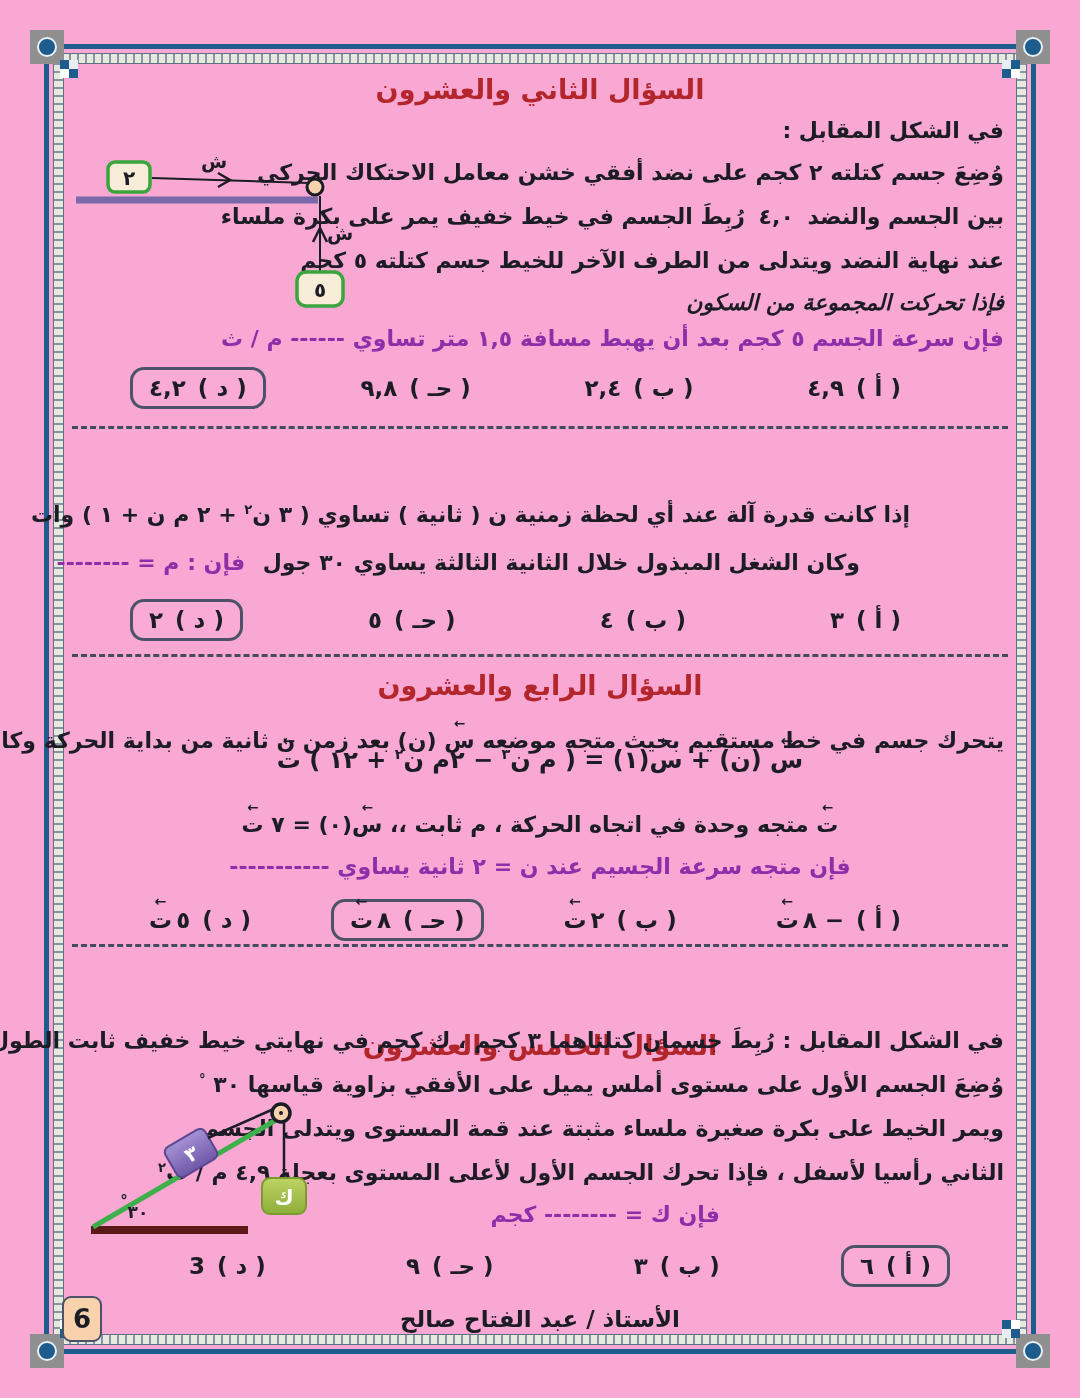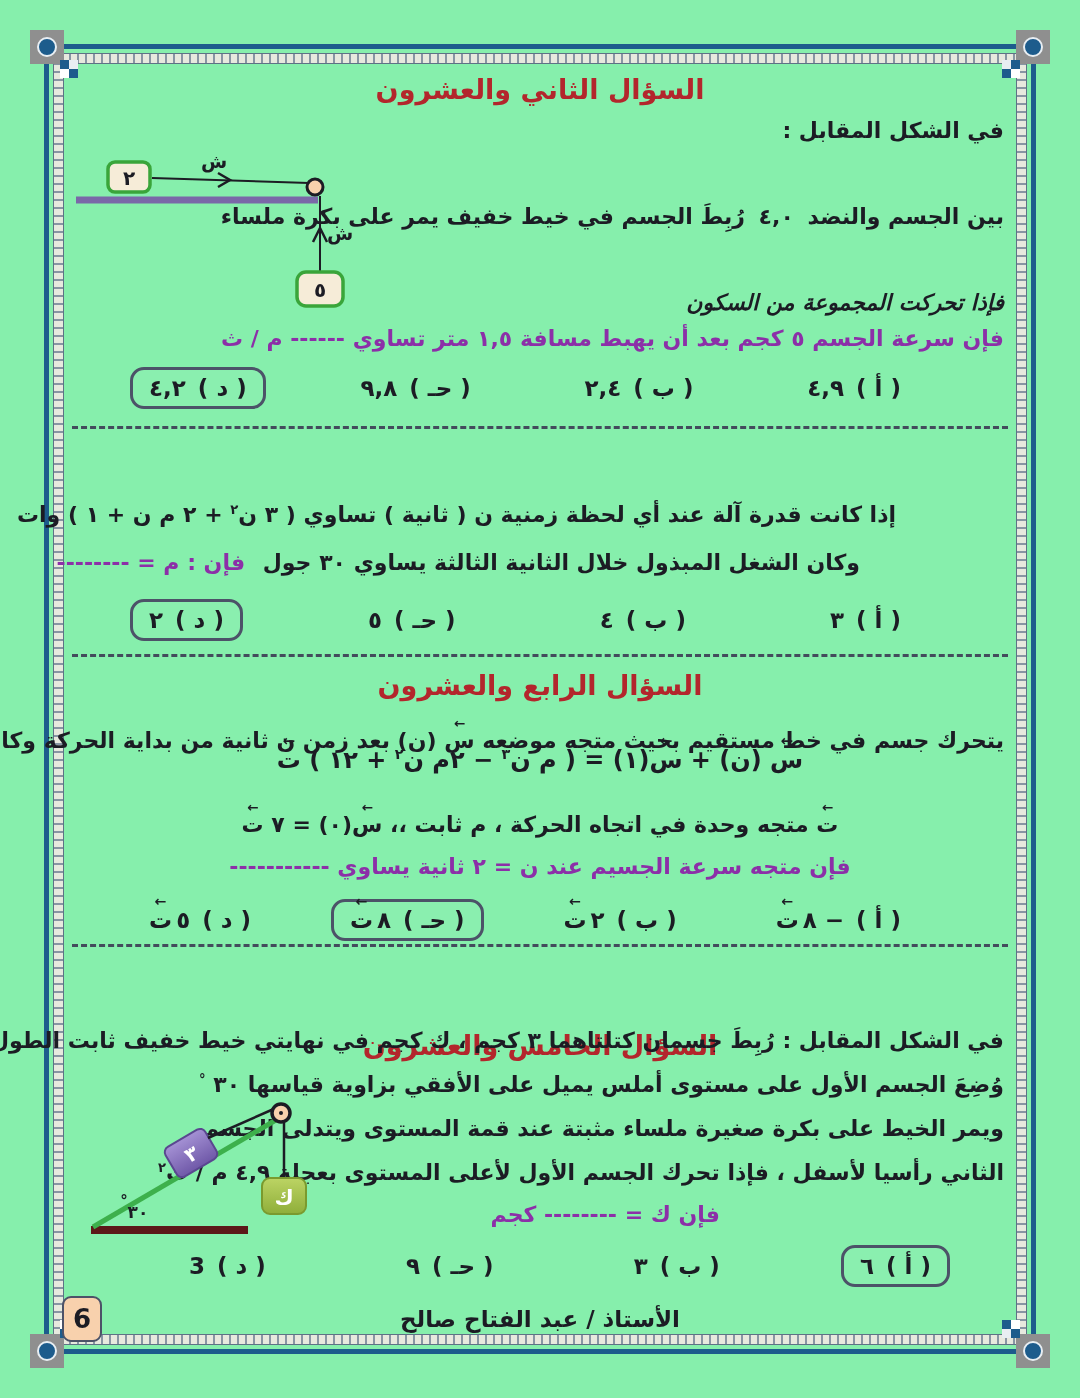--- a/index.html
+++ b/index.html
@@ -1,18 +1,18 @@
 <!DOCTYPE html>
 <html lang="ar"><head>
 <meta charset="utf-8">
 <style>
   html,body{margin:0;padding:0;}
   .page{
     position:relative; width:1080px; height:1398px;
-    background:#86efac; overflow:hidden;
+    background:#f9a8d4; overflow:hidden;
     font-family:"DejaVu Sans", sans-serif;
     color:#1c1c24;
   }
   
   .frame{position:absolute; inset:44px; border:5px solid #1d5c8c; pointer-events:none;}
   .strip{position:absolute; background:repeating-linear-gradient(90deg,#e7e9de 0 6px,#8795a3 6px 8px); border:1px solid #5e7285;}
   .strip.h{height:9px; left:62px; right:62px;}
   .strip.v{width:9px; top:62px; bottom:62px; background:repeating-linear-gradient(0deg,#e7e9de 0 6px,#8795a3 6px 8px);}
   .strip.top{top:53px;} .strip.bottom{bottom:53px;}
   .strip.left{left:53px;} .strip.right{right:53px;}
@@ -58,25 +58,27 @@
   <div class="strip v right"></div>
   <div class="corner tl"></div>
   <div class="corner tr"></div>
   <div class="corner bl"></div>
   <div class="corner br"></div>
 
   <div class="content">
 
     <div class="q-title" style="top:14px;">السؤال الثاني والعشرون</div>
     <div class="line r" style="top:58px;">في الشكل المقابل :</div>
+    <div class="line r" style="top:100px;">وُضِعَ جسم كتلته ٢ كجم على نضد أفقي خشن معامل الاحتكاك الحركي</div>
     <div class="line r" style="top:144px;text-align:center;">
       <span>بين الجسم والنضد</span>
       <span style="unicode-bidi:bidi-override; direction:rtl; padding:0 6px;">٠,٤</span>
       <span>رُبِطَ الجسم في خيط خفيف يمر على بكرة ملساء</span>
     </div>
+    <div class="line r" style="top:188px;">عند نهاية النضد ويتدلى من الطرف الآخر للخيط جسم كتلته ٥ كجم</div>
     <div class="line r" style="top:230px;font-style:italic;">فإذا تحركت المجموعة من السكون</div>
     <div class="line r magenta" style="top:266px;">فإن سرعة الجسم ٥ كجم بعد أن يهبط مسافة ١,٥ متر تساوي ------ م / ث</div>
 
     <svg class="diag" style="left:8px; top:96px;" width="310" height="160" viewBox="0 0 310 160">
       <line x1="8" y1="44" x2="250" y2="44" stroke="#7a68a8" stroke-width="7"></line>
       <rect x="40" y="6" width="42" height="30" rx="7" fill="#f6ecd8" stroke="#3aa53a" stroke-width="3.5"></rect>
       <text x="61" y="29" font-size="20" font-weight="bold" fill="#1c1c24" text-anchor="middle">٢</text>
       <line x1="84" y1="22" x2="241" y2="27" stroke="#1c1c24" stroke-width="2"></line>
       <path d="M150 17 L162 24 L150 31" fill="none" stroke="#1c1c24" stroke-width="2.5"></path>
       <text x="146" y="12" font-size="19" font-weight="bold" fill="#1c1c24" text-anchor="middle">ش</text>
@@ -102,21 +104,21 @@
         <span>٩,٨</span>
       </div>
       <div class="choice correct">
         <span>( د )</span>
         <span>٤,٢</span>
       </div>
     </div>
 
     <div class="sep" style="top:366px;"></div>
 
-    <div class="line" style="top:442px; right:124px;"><span>إذا كانت قدرة آلة عند أي لحظة زمنية  ن ( ثانية )  تساوي   ( ٣ ن</span><span class="sup">٢</span><span> + ٢ م ن + ١ )   وات</span></div>
+    <div class="line" style="top:442px; right:110px;"><span>إذا كانت قدرة آلة عند أي لحظة زمنية  ن ( ثانية )  تساوي   ( ٣ ن</span><span class="sup">٢</span><span> + ٢ م ن + ١ )   وات</span></div>
     <div class="line" style="top:490px; right:160px;">
       <span>وكان الشغل المبذول خلال الثانية الثالثة يساوي ٣٠ جول</span>
       <span class="magenta" style="padding-right:10px;">فإن : م = --------</span>
     </div>
     <div class="choices" style="top:534px; height:52px;">
       <div class="choice">
         <span>( أ )</span>
         <span>٣</span>
       </div>
       <div class="choice">

